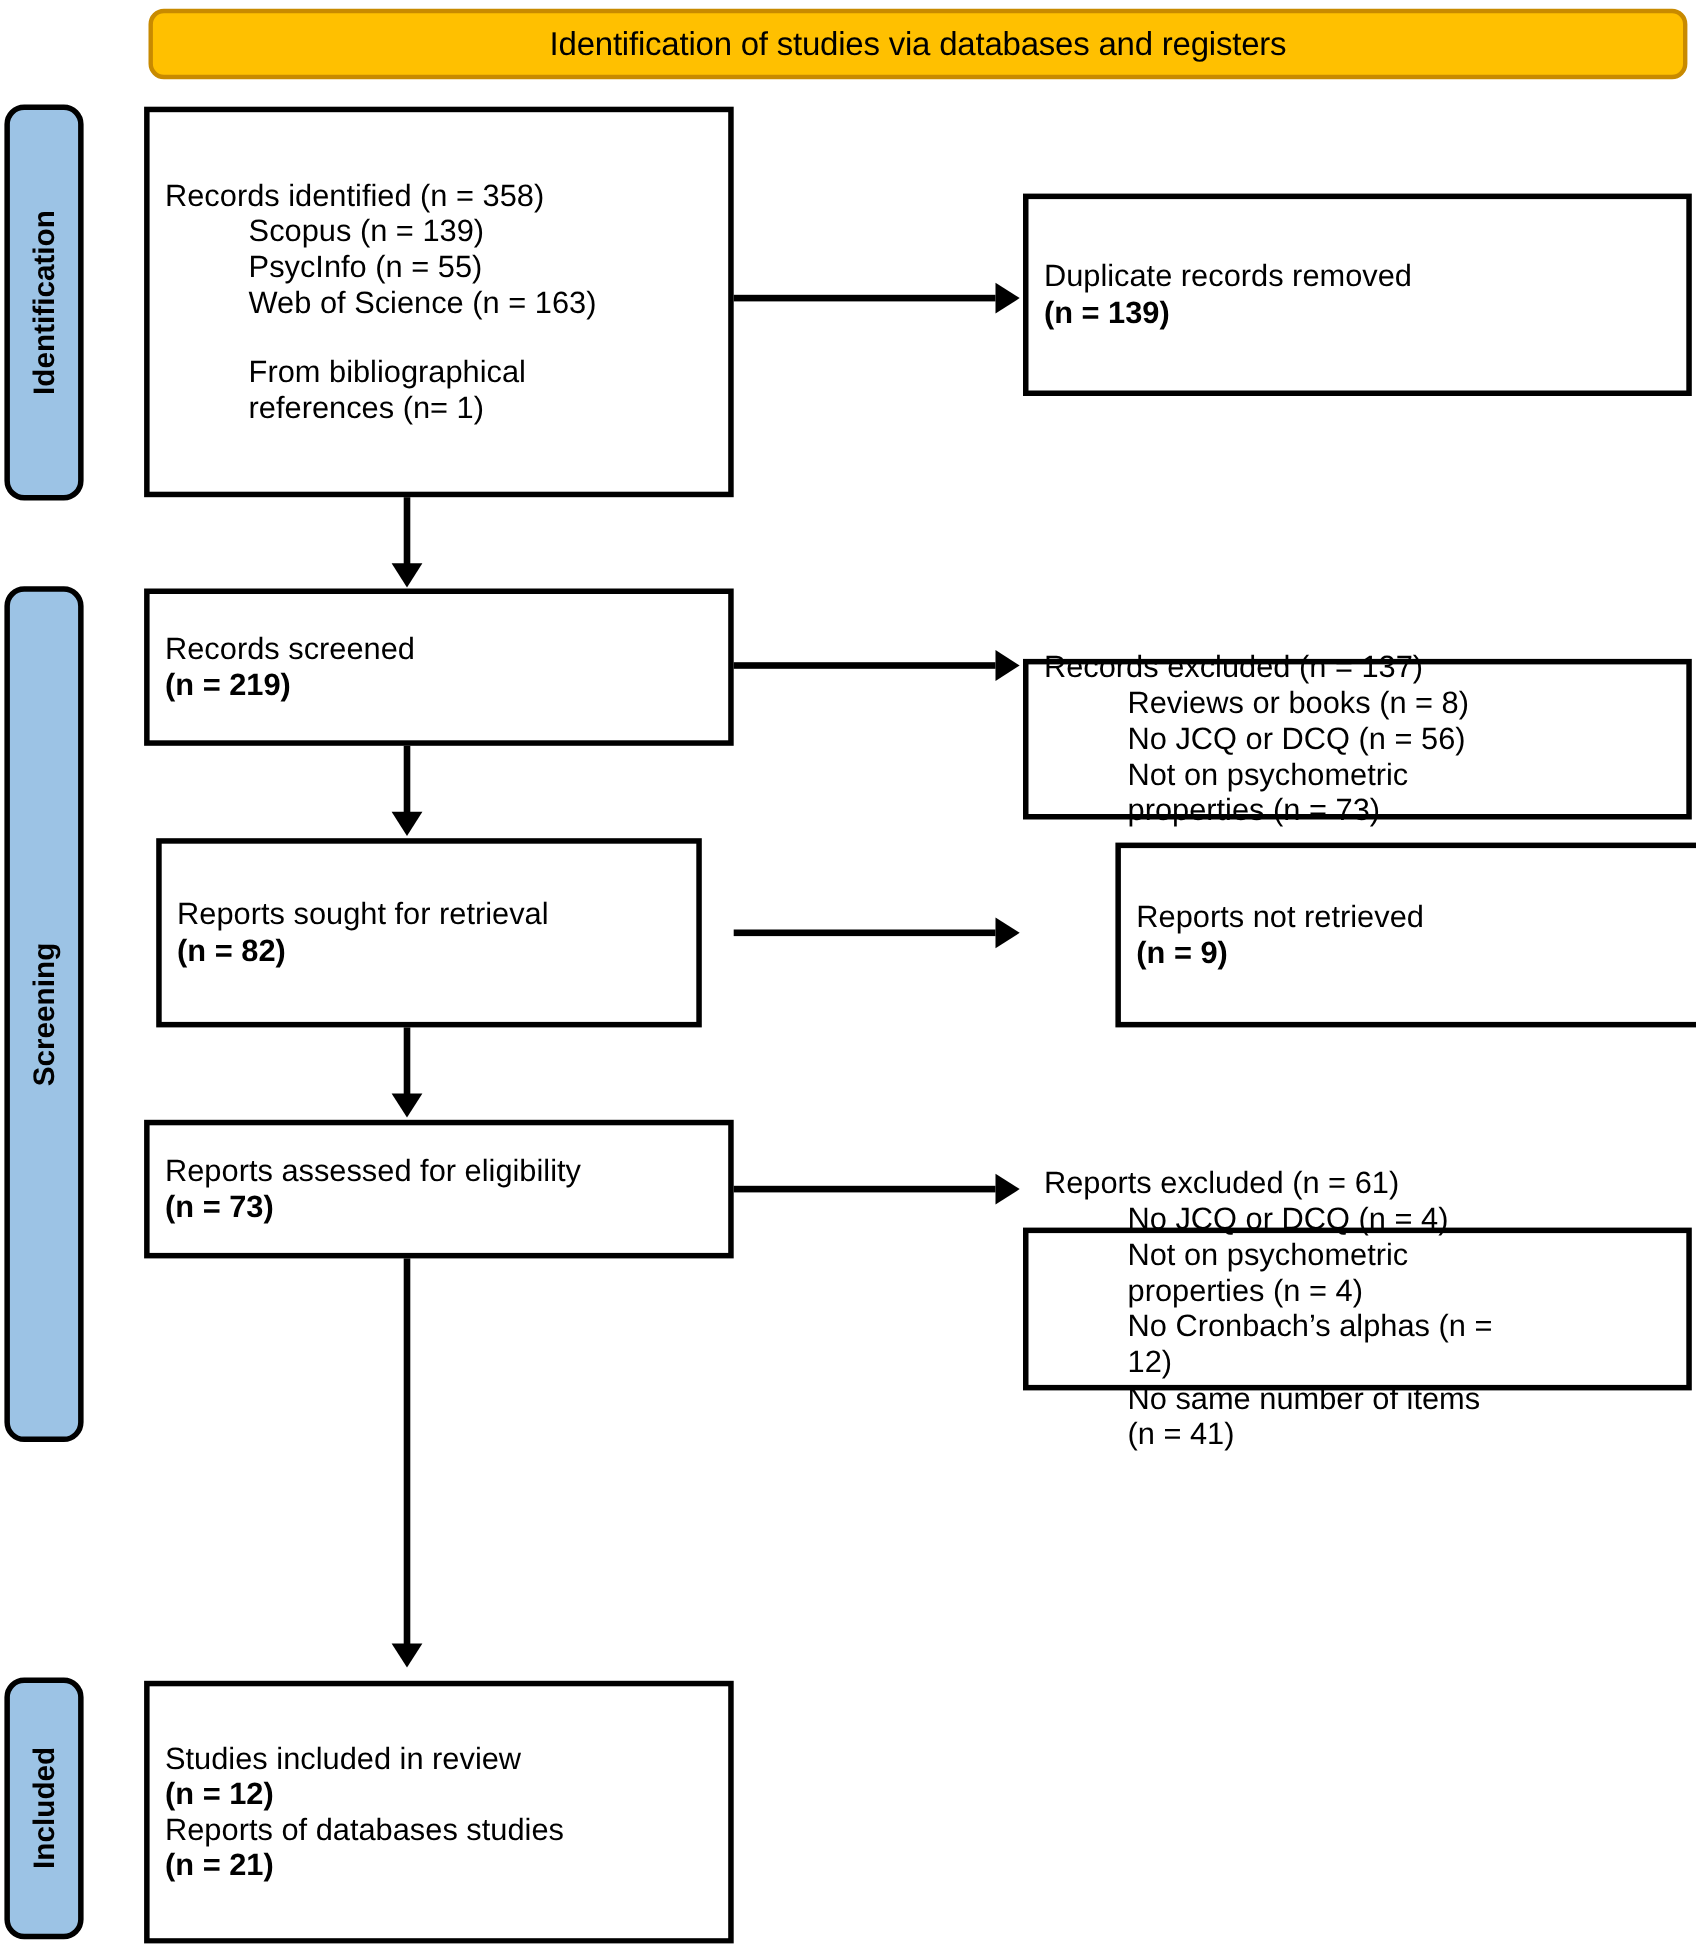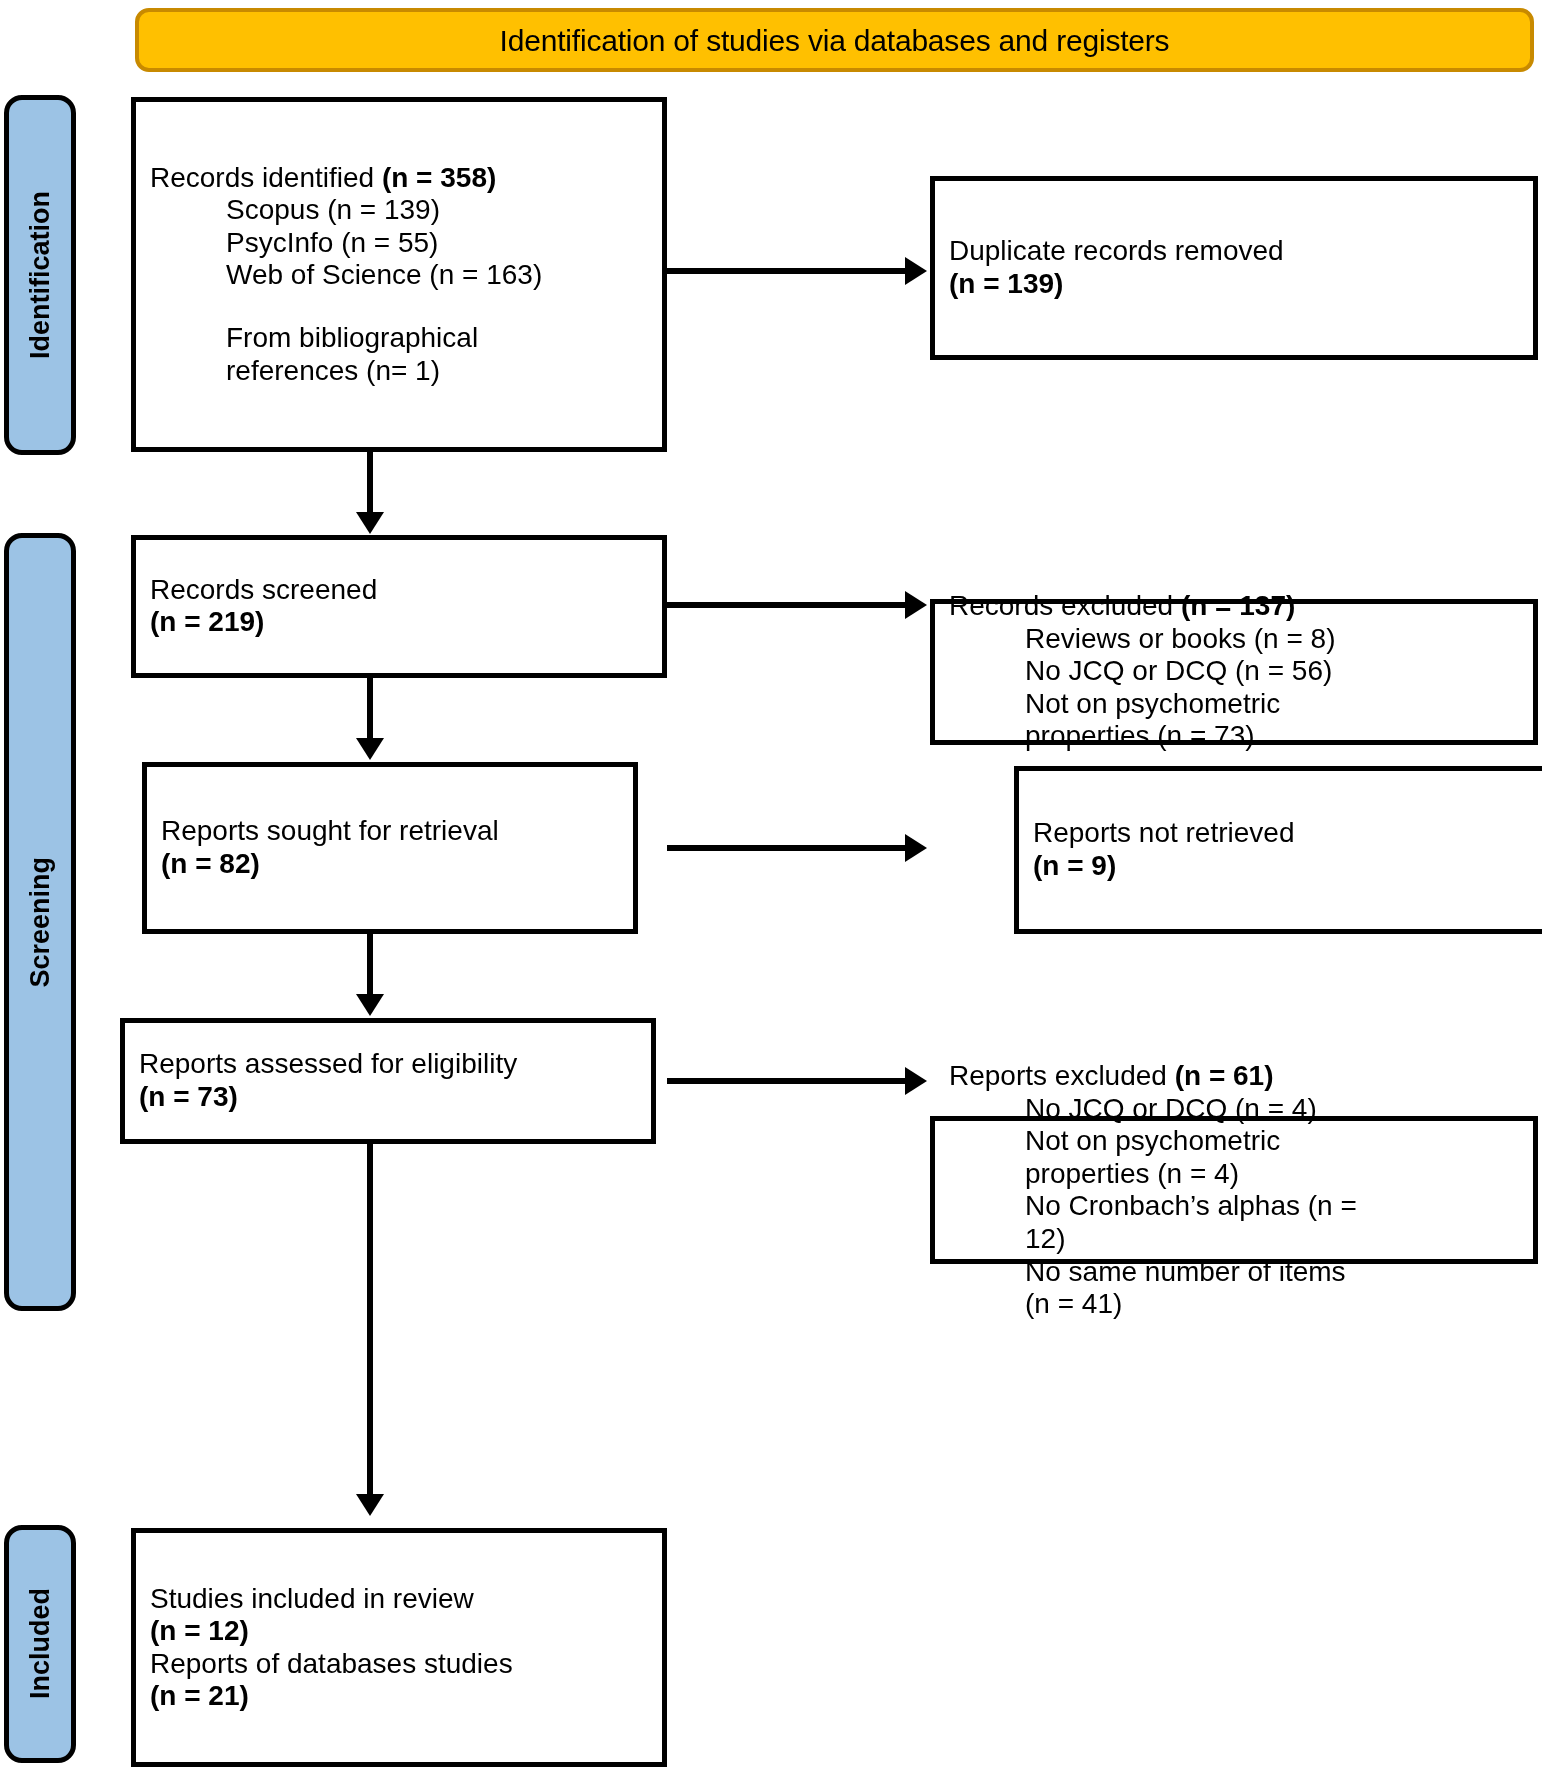--- a/index.html
+++ b/index.html
@@ -85,21 +85,21 @@
   .box-inner.left-align { text-align: left; }
   .box-inner.center-align { }
 
   .line {
     font-size: 28px;
     line-height: 1.165;
     color: #000000;
     white-space: nowrap;
   }
   .line.bold { font-weight: bold; }
-  .line .b { font-weight: bold; }
+  .line .b { font-weight: normal; }
   .line.indent { padding-left: 76px; }
   .line.spacer { height: 30px; }
 
   
   .arrow-v {
     position: absolute;
     width: 0;
     border-left: 6px solid #000000;
   }
   .arrow-v-head {
@@ -206,21 +206,21 @@
       <div class="line bold">(n = 9)</div>
     </div>
   </div>
 
   <div class="arrow-h" style="left:667px; top:845px; width:238px;"></div>
   <div class="arrow-h-head" style="left:905px; top:834px;"></div>
 
   <div class="arrow-v" style="left:367px; top:934px; height:62px;"></div>
   <div class="arrow-v-head" style="left:356px; top:994px;"></div>
 
-  <div class="box" style="left:120px; top:1018px; width:536px; height:126px;">
+  <div class="box" style="left:131px; top:1018px; width:536px; height:126px;">
     <div class="box-inner center-align">
       <div class="line">Reports assessed for eligibility</div>
       <div class="line bold">(n = 73)</div>
     </div>
   </div>
 
   <div class="box" style="left:930px; top:1116px; width:608px; height:148px;">
     <div class="box-inner left-align">
       <div class="line"><span>Reports excluded </span><span class="b">(n = 61)</span></div>
       <div class="line indent">No JCQ or DCQ (n = 4)</div>

